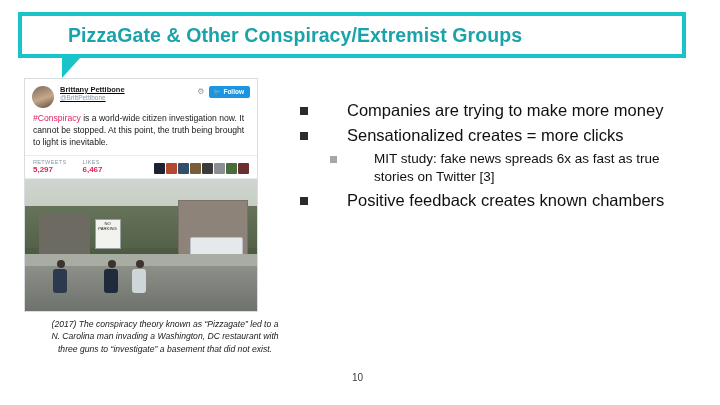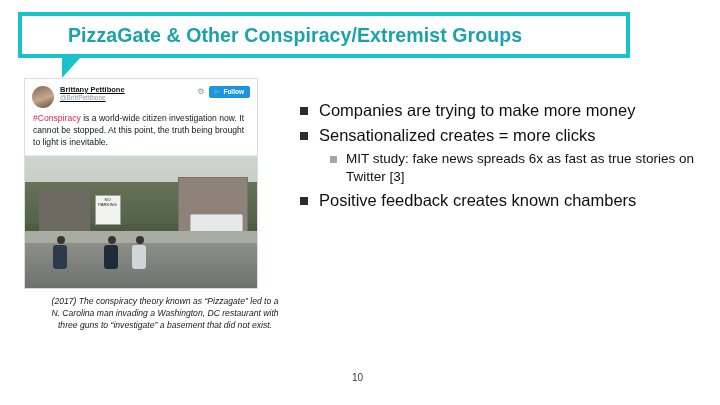--- a/index.html
+++ b/index.html
@@ -13,21 +13,21 @@
     font-family: "Liberation Sans", sans-serif;
     overflow: hidden;
     position: relative;
   }
 
   
   .title-banner {
     position: absolute;
     left: 18px;
     top: 12px;
-    width: 612px;
+    width: 668px;
     height: 46px;
     background: #ffffff;
     border: 4px solid #18c3c9;
     box-sizing: border-box;
     display: flex;
     align-items: center;
   }
   .title-text {
     font-size: 19.5px;
     font-weight: bold;
@@ -238,20 +238,21 @@
     width: 8px; height: 8px;
     background: #2b2b2b;
     flex: 0 0 auto;
     margin-right: 11px;
     margin-top: 7px;
   }
   .bullet .btext {
     font-size: 16.5px;
     line-height: 1.28;
     color: #101010;
+    margin-left: 28px;
   }
   .bullet.sub {
     margin-left: 30px;
     margin-bottom: 5px;
   }
   .bullet.sub .marker {
     width: 7px; height: 7px;
     background: #a6a6a6;
     margin-right: 9px;
     margin-top: 6px;
@@ -289,20 +290,40 @@
       <div class="head-right">
         <span class="gear">⚙</span>
         <span class="follow-btn"><span class="bird">🐦</span><span>Follow</span></span>
       </div>
     </div>
 
     <div class="tweet-body">
       <span class="hashtag">#Conspiracy</span><span> is a world-wide citizen investigation now. It cannot be stopped. At this point, the truth being brought to light is inevitable.</span>
     </div>
 
+    <div class="tweet-stats">
+      <div class="stat-block">
+        <div class="stat-label">RETWEETS</div>
+        <div class="stat-value">5,297</div>
+      </div>
+      <div class="stat-block">
+        <div class="stat-label">LIKES</div>
+        <div class="stat-value">6,467</div>
+      </div>
+      <div class="face-row">
+        <span class="face" style="background:#1b2330"></span>
+        <span class="face" style="background:#b34a2e"></span>
+        <span class="face" style="background:#2f4f6b"></span>
+        <span class="face" style="background:#7a5c3a"></span>
+        <span class="face" style="background:#3b3b3b"></span>
+        <span class="face" style="background:#8a8f95"></span>
+        <span class="face" style="background:#4a6b3a"></span>
+        <span class="face" style="background:#6b2f2f"></span>
+      </div>
+    </div>
 
     <div class="photo">
       <div class="sky"></div>
       <div class="trees"></div>
       <div class="bldg"></div>
       <div class="bldg2"></div>
       <div class="van"></div>
       <div class="sidewalk"></div>
       <div class="street"></div>
       <div class="sign">NO PARKING</div>

